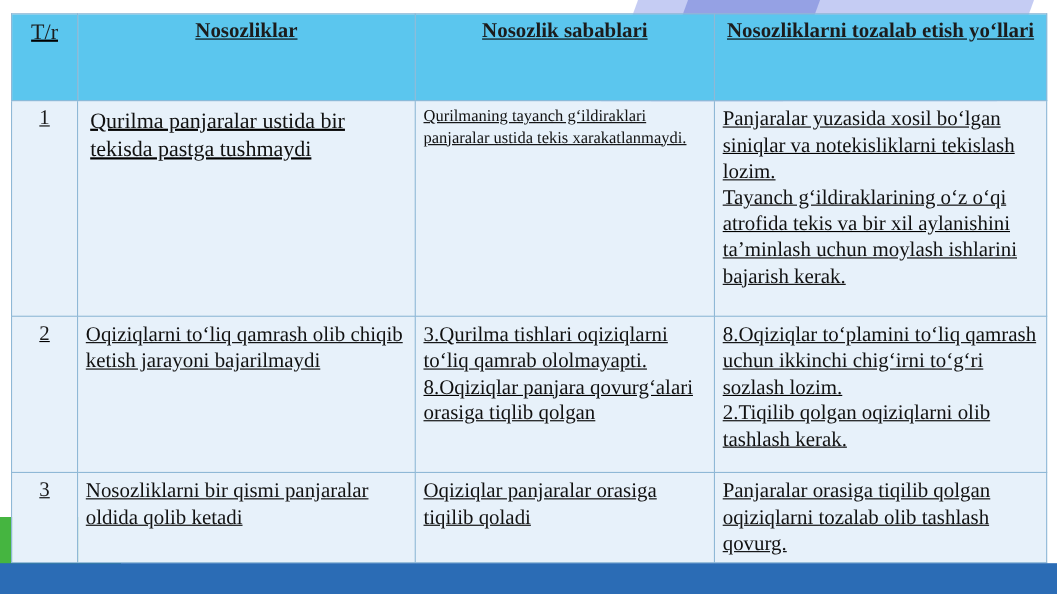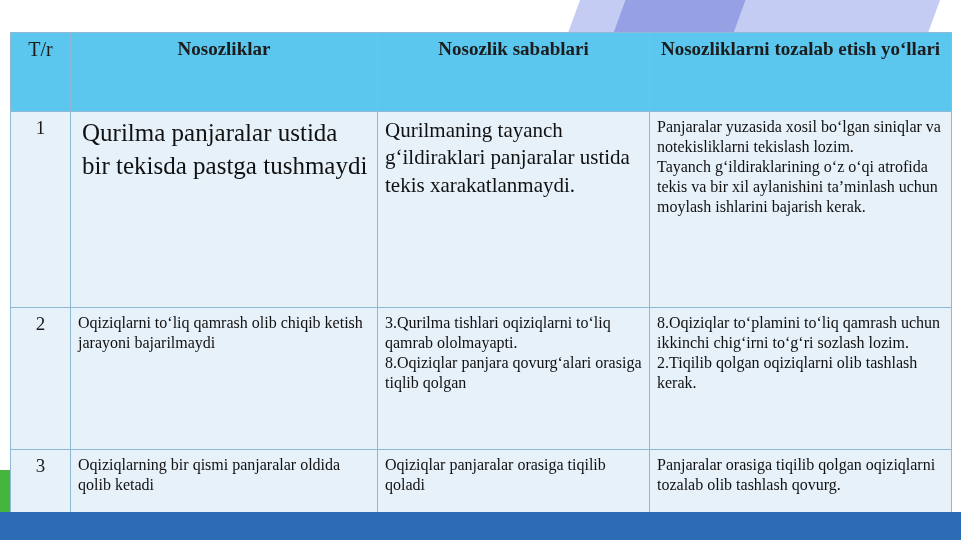--- a/index.html
+++ b/index.html
@@ -69,24 +69,25 @@
     bottom: 0;
     width: 961px;
     height: 28px;
     background: #2b6cb5;
   }
 
   
   table.main {
     position: absolute;
     left: 10px;
-    top: 32px;
+    top: 12px;
     width: 941px;
     border-collapse: collapse;
     table-layout: fixed;
+    text-decoration: underline;
   }
   table.main td, table.main th {
     border: 1px solid #8fb8d6;
     vertical-align: top;
     padding: 5px 7px;
   }
   thead th {
     background: #5bc6ee;
     color: #1c1c1c;
     font-family: "Liberation Serif", serif;
@@ -103,31 +104,31 @@
   }
   td.idx {
     background: #e7f1fa;
     text-align: center;
     vertical-align: middle;
     font-size: 19px;
     color: #1a1a1a;
   }
   td.cell {
     background: #e7f1fa;
-    font-size: 16px;
+    font-size: 19px;
     color: #111;
     line-height: 1.25;
   }
   td.cell.big {
-    font-size: 25px;
+    font-size: 20px;
     line-height: 1.3;
     padding-left: 11px;
   }
   td.cell.mid {
-    font-size: 21px;
+    font-size: 15px;
     line-height: 1.3;
   }
   .cell p {
     margin: 0;
   }
   .col-a { width: 60px; }
   .col-b { width: 307px; }
   .col-c { width: 272px; }
   .col-d { width: 302px; }
   .row1 { height: 196px; }
@@ -176,21 +177,21 @@
           <p>3.Qurilma tishlari oqiziqlarni to‘liq qamrab ololmayapti.</p>
           <p>8.Oqiziqlar panjara qovurg‘alari orasiga tiqlib qolgan</p>
         </td>
         <td class="cell">
           <p>8.Oqiziqlar to‘plamini to‘liq qamrash uchun ikkinchi chig‘irni to‘g‘ri sozlash lozim.</p>
           <p>2.Tiqilib qolgan oqiziqlarni olib tashlash kerak.</p>
         </td>
       </tr>
       <tr class="row3">
         <td class="idx">3</td>
-        <td class="cell">Oqiziqlarning bir qismi panjaralar oldida qolib ketadi</td>
+        <td class="cell">Nosozliklarni bir qismi panjaralar oldida qolib ketadi</td>
         <td class="cell">Oqiziqlar panjaralar orasiga tiqilib qoladi</td>
         <td class="cell">Panjaralar orasiga tiqilib qolgan oqiziqlarni tozalab olib tashlash qovurg.</td>
       </tr>
     </tbody>
   </table>
 
   <div class="bottom-bar"></div>
 </div>
 
 </body></html>

